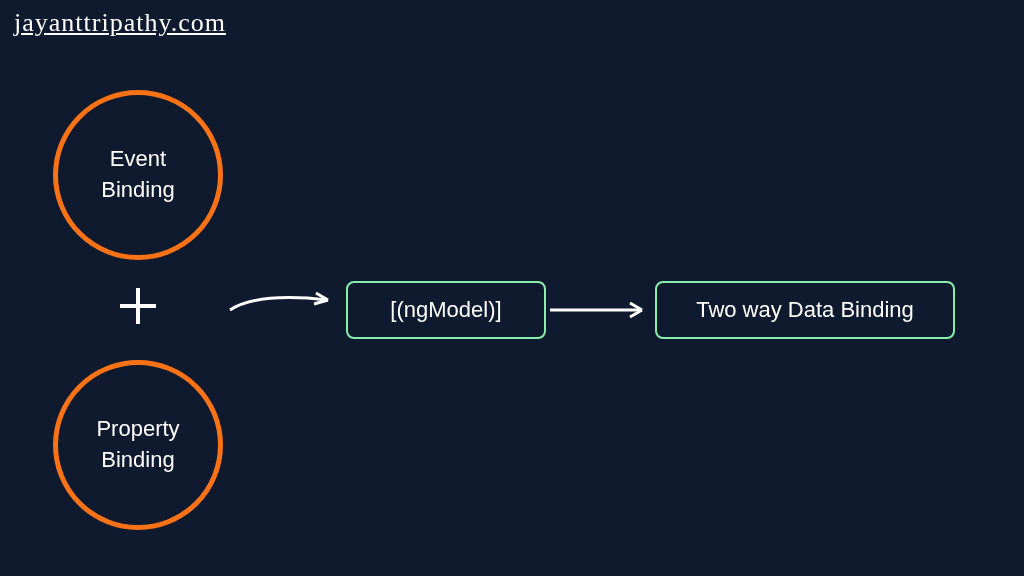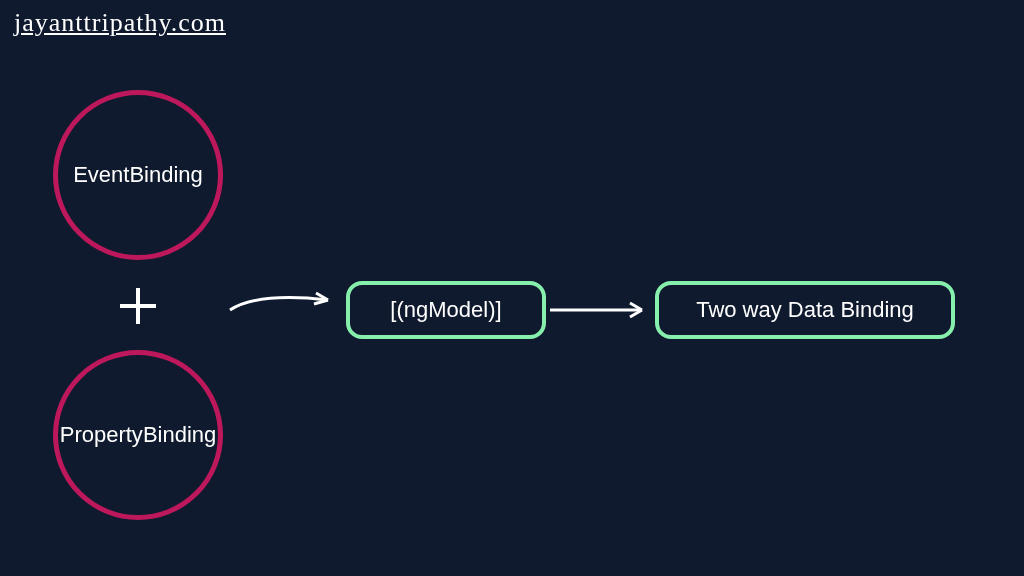--- a/index.html
+++ b/index.html
@@ -16,41 +16,41 @@
     top: 8px;
     left: 14px;
     color: #fff;
     font-family: 'Brush Script MT', cursive;
     font-size: 26px;
     letter-spacing: 1px;
     text-decoration: underline;
   }
   .circle {
     position: absolute;
-    border: 5px solid #be185d;
+    border: 5px solid #f97316;
     border-radius: 50%;
     display: flex;
-    flex-direction: row;
+    flex-direction: column;
     align-items: center;
     justify-content: center;
     color: #fff;
     font-size: 22px;
     font-weight: 500;
     line-height: 1.4;
     text-align: center;
   }
   .circle-event {
     left: 53px;
     top: 90px;
     width: 170px;
     height: 170px;
   }
   .circle-property {
     left: 53px;
-    top: 350px;
+    top: 360px;
     width: 170px;
     height: 170px;
     align-items: center;
   }
   .plus {
     position: absolute;
     left: 120px;
     top: 288px;
     width: 36px;
     height: 36px;
@@ -67,22 +67,22 @@
     height: 36px;
   }
   .plus::after {
     left: 0;
     top: 16px;
     width: 36px;
     height: 4px;
   }
   .box {
     position: absolute;
-    border: 4px solid #86efac;
-    border-radius: 16px;
+    border: 2px solid #86efac;
+    border-radius: 8px;
     background: transparent;
     color: #fff;
     font-size: 22px;
     display: flex;
     align-items: center;
     justify-content: center;
     padding: 0 6px;
   }
   .box-ngmodel {
     left: 346px;

